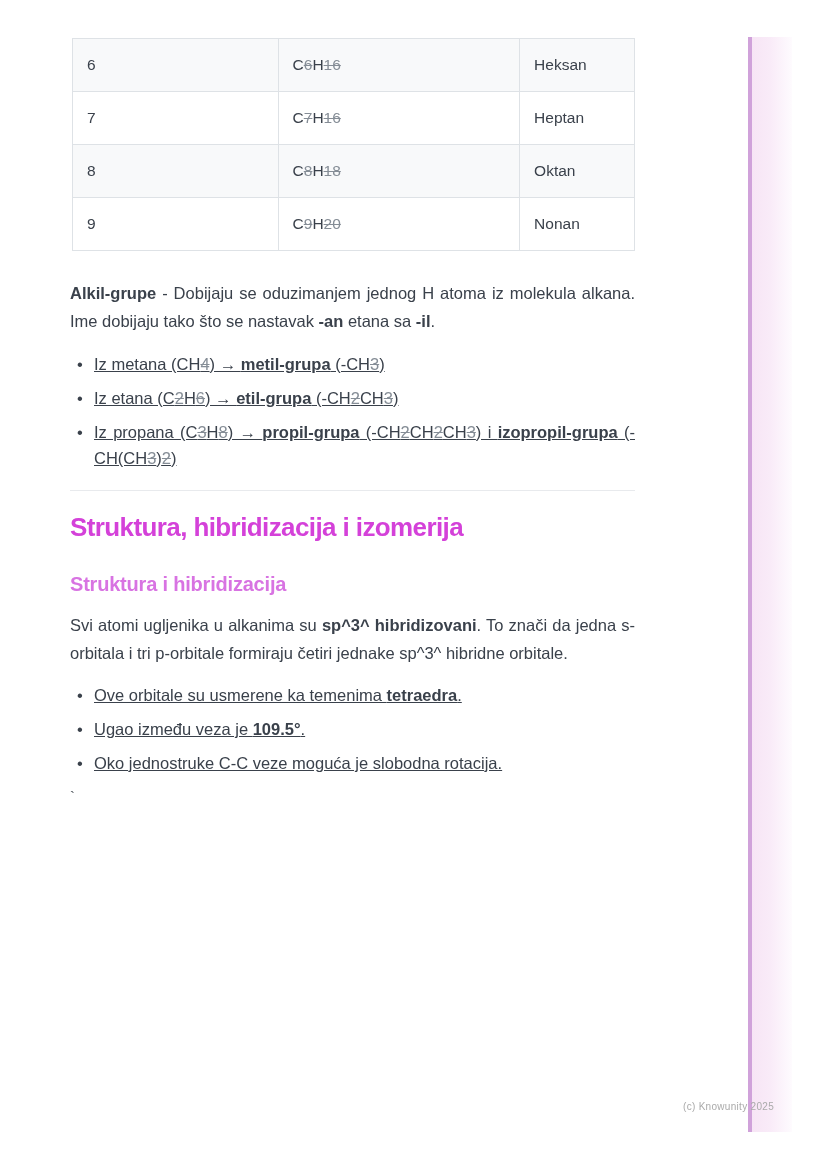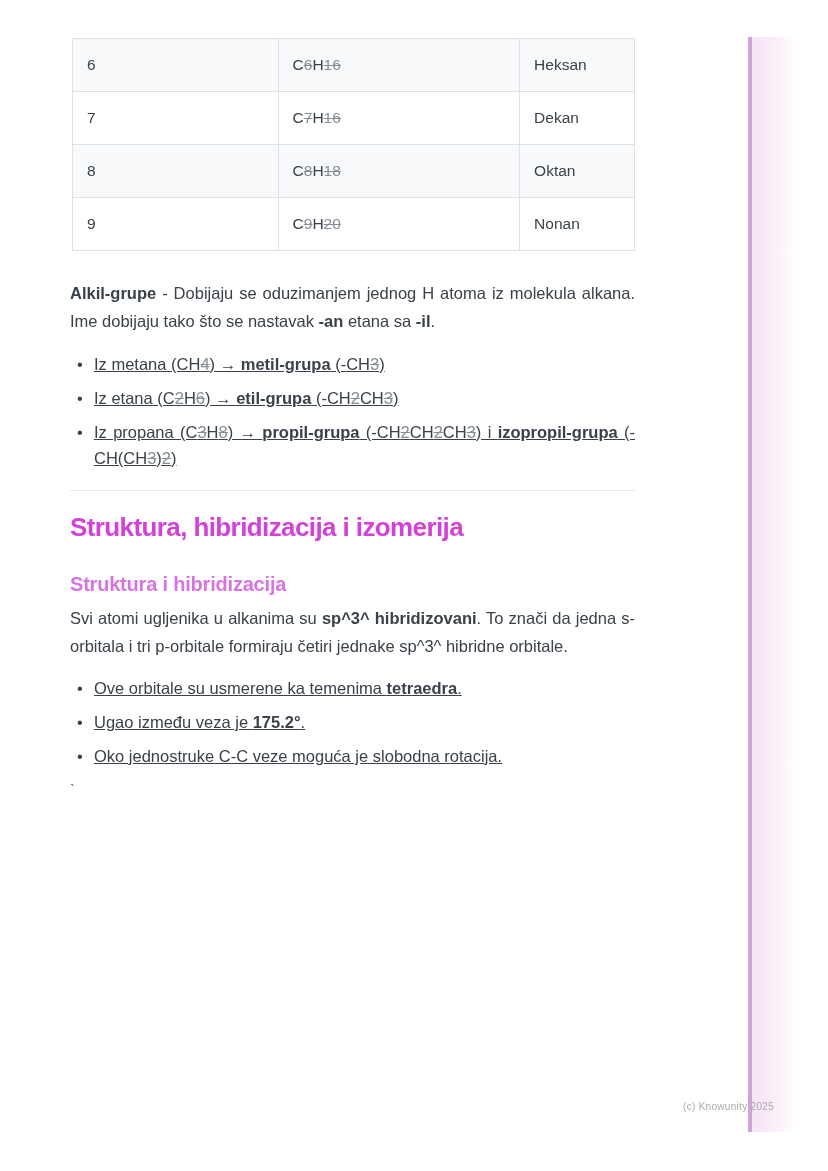--- a/index.html
+++ b/index.html
@@ -37,21 +37,21 @@
     vertical-align:middle;
   }
   table.alkane-table tbody tr:nth-child(odd) td { background:var(--table-stripe, #f8f9fa); }
 
   p.para {
     margin:28px 0 0;
     font-size:16.5px;
     line-height:28px;
     text-align:justify;
   }
-  p.para2 { margin-top:8px; }
+  p.para2 { margin-top:15px; }
 
   ul.bullets { margin:16px 0 0; padding:0; list-style:none; }
   ul.bullets2 { margin-top:15px; }
   ul.bullets li {
     position:relative;
     padding-left:24px;
     margin:8px 0;
     font-size:16.5px;
     line-height:26px;
     text-align:justify;
@@ -111,21 +111,21 @@
     </colgroup>
     <tbody>
         <tr>
           <td>6</td>
           <td><span>C</span><span class="strike">6</span><span>H</span><span class="strike">16</span></td>
           <td>Heksan</td>
         </tr>
         <tr>
           <td>7</td>
           <td><span>C</span><span class="strike">7</span><span>H</span><span class="strike">16</span></td>
-          <td>Dekan</td>
+          <td>Heptan</td>
         </tr>
         <tr>
           <td>8</td>
           <td><span>C</span><span class="strike">8</span><span>H</span><span class="strike">18</span></td>
           <td>Oktan</td>
         </tr>
         <tr>
           <td>9</td>
           <td><span>C</span><span class="strike">9</span><span>H</span><span class="strike">20</span></td>
           <td>Nonan</td>
@@ -144,21 +144,21 @@
   <hr class="divider">
 
   <h2 class="section-heading">Struktura, hibridizacija i izomerija</h2>
 
   <h3 class="subsection-heading">Struktura i hibridizacija</h3>
 
   <p class="para para2"><span>Svi atomi ugljenika u alkanima su </span><span class="b">sp^3^ hibridizovani</span><span>. To znači da jedna s-orbitala i tri p-orbitale formiraju četiri jednake sp^3^ hibridne orbitale.</span></p>
 
   <ul class="bullets bullets2">
       <li><span>Ove orbitale su usmerene ka temenima </span><span class="b">tetraedra</span><span>.</span></li>
-      <li><span>Ugao između veza je </span><span class="b">175.2°</span><span>.</span></li>
+      <li><span>Ugao između veza je </span><span class="b">109.5°</span><span>.</span></li>
       <li><span>Oko jednostruke C-C veze moguća je slobodna rotacija.</span></li>
     </ul>
 
   <div class="stray">`</div>
 
 </div>
 
 <div class="footer">(c) Knowunity 2025</div>
 
 </body></html>

